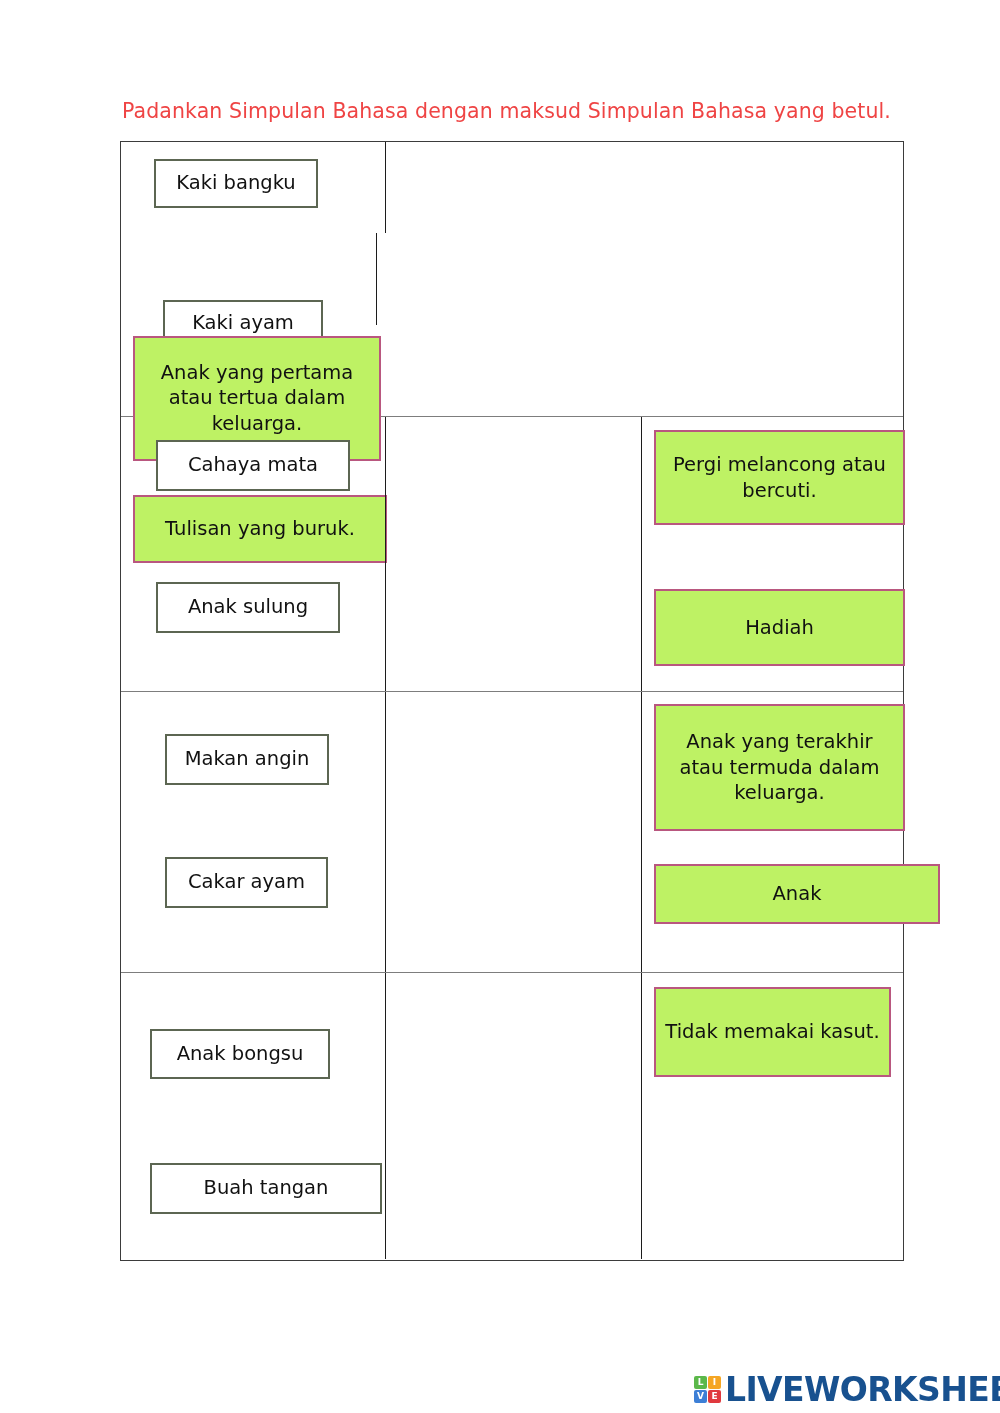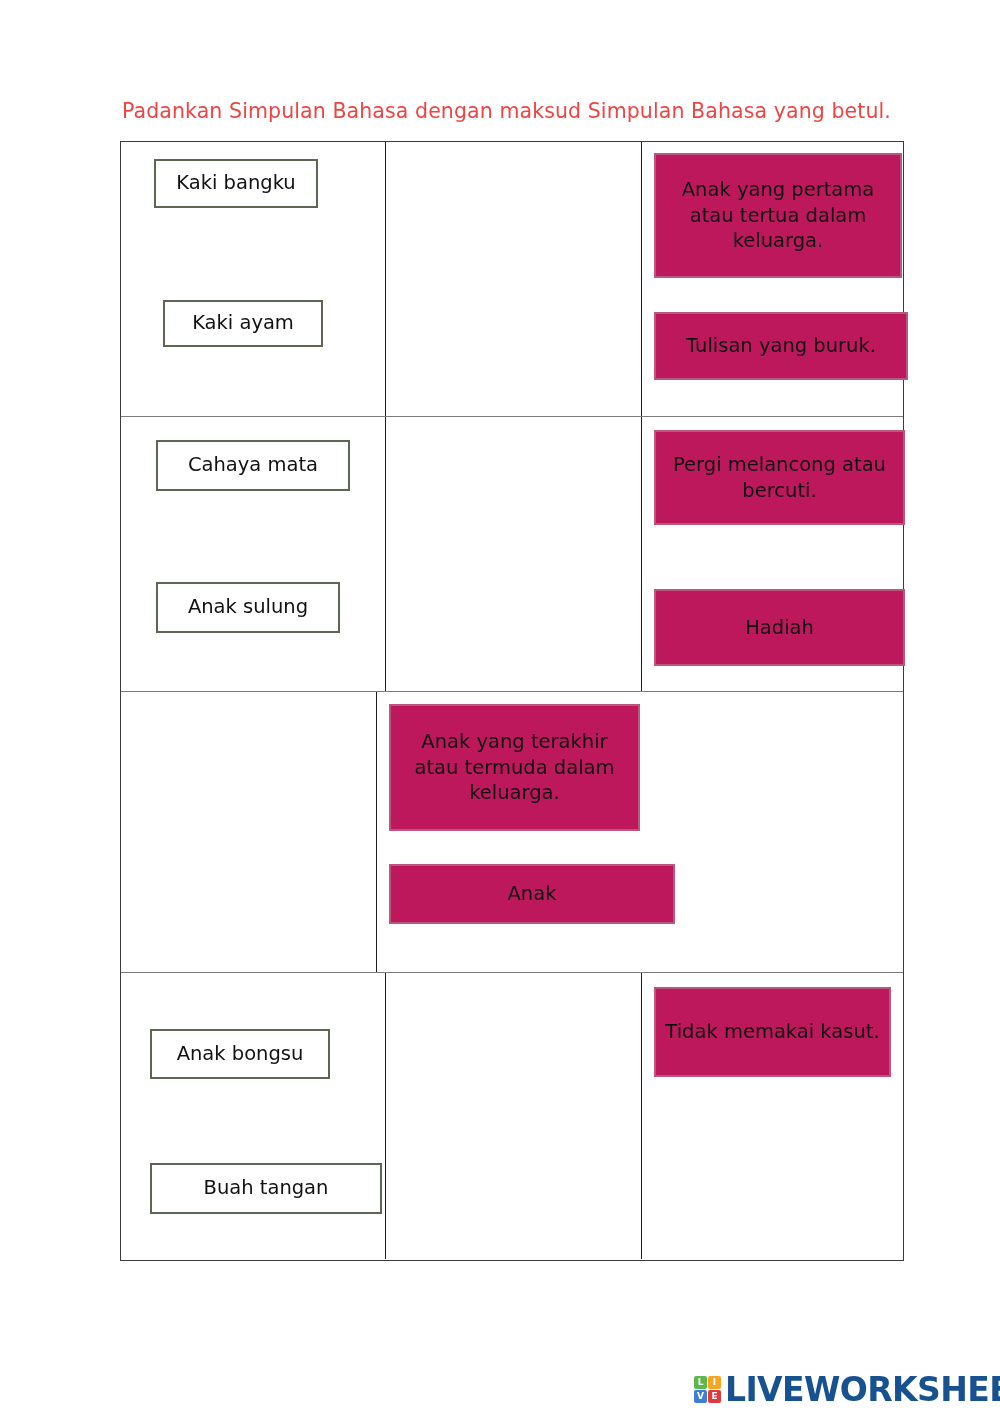--- a/index.html
+++ b/index.html
@@ -40,21 +40,21 @@
   }
   .match-row {
     position: relative;
     box-sizing: border-box;
     display: flex;
     border-bottom: 1.5px solid #7d7d7d;
   }
   .match-row:last-child {
     border-bottom: none;
   }
-  .row-h1 { height: 275px; }
+  .row-h1 { height: 275px; flex-direction: column; }
   .row-h2 { height: 275px; }
   .row-h3 { height: 281px; }
   .row-h4 { height: 286px; }
 
   .col {
     box-sizing: border-box;
     position: relative;
     height: 100%;
   }
   .col-left {
@@ -83,21 +83,21 @@
     color: #111111;
     line-height: 1.25;
     font-family: "DejaVu Sans", sans-serif;
   }
 
   
   .meaning-box {
     position: absolute;
     box-sizing: border-box;
     border: 2.5px solid #b9577f;
-    background: #be185d;
+    background: #bef264;
     display: flex;
     align-items: center;
     justify-content: center;
     text-align: center;
     font-size: 19.5px;
     color: #111111;
     line-height: 1.3;
     padding: 4px 8px;
     font-family: "DejaVu Sans", sans-serif;
   }
@@ -192,20 +192,24 @@
       <div class="phrase-box pb-2b">Anak sulung</div>
     </div>
     <div class="col col-mid"></div>
     <div class="col col-right">
       <div class="meaning-box mb-2a">Pergi melancong atau bercuti.</div>
       <div class="meaning-box mb-2b">Hadiah</div>
     </div>
   </div>
 
   <div class="match-row row-h3">
+    <div class="col col-left">
+      <div class="phrase-box pb-3a">Makan angin</div>
+      <div class="phrase-box pb-3b">Cakar ayam</div>
+    </div>
     <div class="col col-mid"></div>
     <div class="col col-right">
       <div class="meaning-box mb-3a">Anak yang terakhir atau termuda dalam keluarga.</div>
       <div class="meaning-box mb-3b">Anak</div>
     </div>
   </div>
 
   <div class="match-row row-h4">
     <div class="col col-left">
       <div class="phrase-box pb-4a">Anak bongsu</div>

